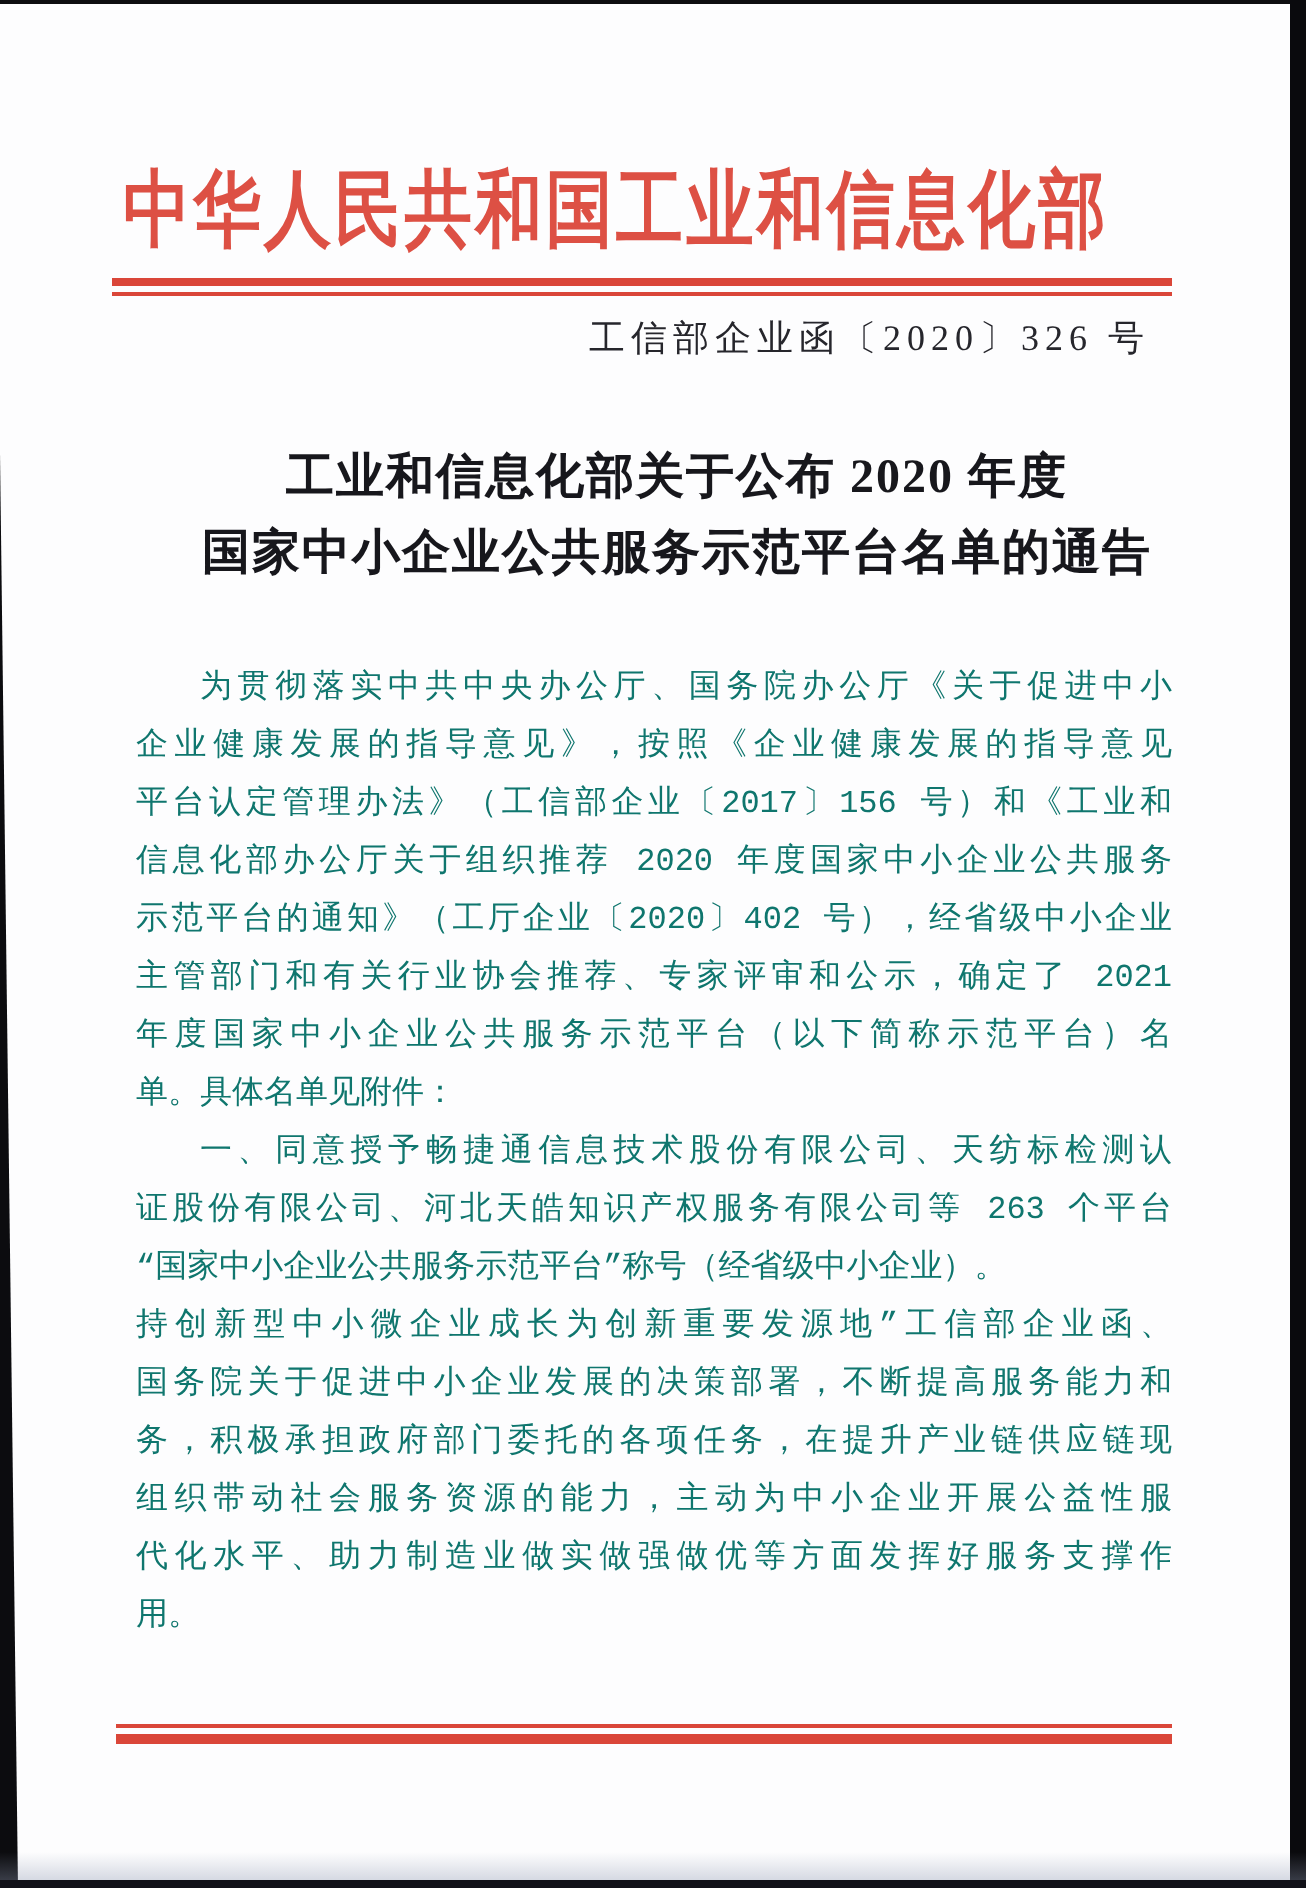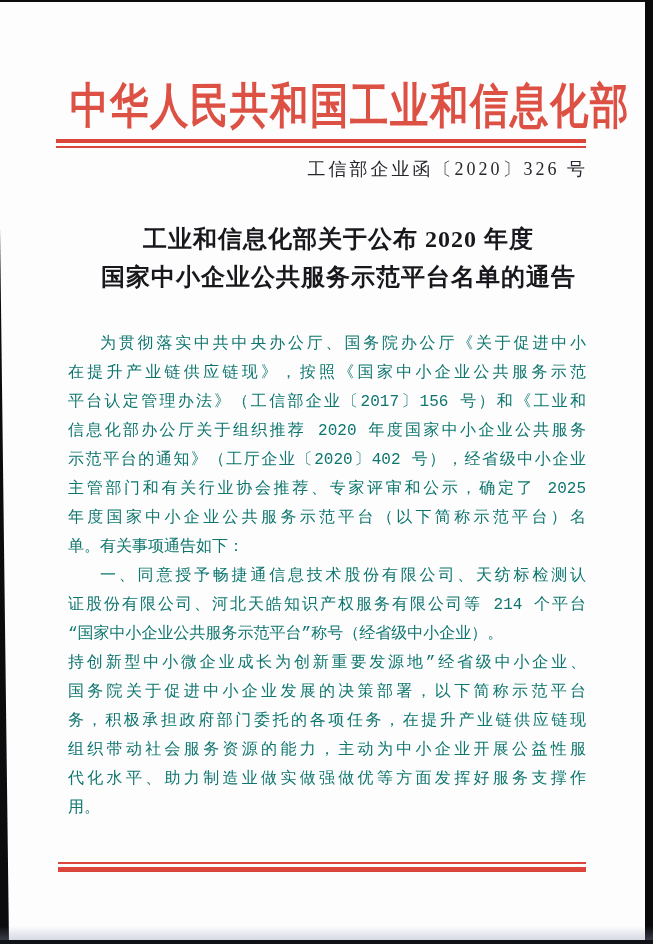--- a/index.html
+++ b/index.html
@@ -36,21 +36,21 @@
   }
   .bottom-shade {
     position: absolute; left: 0; bottom: 4px; width: 653px; height: 14px;
     background: linear-gradient(to bottom, rgba(140,150,175,0), rgba(140,150,175,0.35));
   }
 
   
   .ministry {
     position: absolute; left: 0; top: 82px; width: 603px;
     text-align: center; line-height: 48px;
-    font-size: 48px; font-weight: bold;
+    font-size: 42px; font-weight: bold;
     color: #dd5044;
     white-space: nowrap;
   }
   .ministry .squeeze {
     display: inline-block;
     transform: scaleX(0.8);
     transform-origin: 50% 50%;
     letter-spacing: 2px;
   }
 
@@ -60,21 +60,21 @@
   .rule-top .thick { height: 4px; }
   .rule-top .gap { height: 3px; }
   .rule-top .thin { height: 2px; }
 
   .rule-bottom { top: 862px; left: 58px; width: 528px; }
   .rule-bottom .thin { height: 2px; }
   .rule-bottom .gap { height: 3px; }
   .rule-bottom .thick { height: 5px; }
 
   .doc-number {
-    position: absolute; top: 156px; right: 65px;
+    position: absolute; top: 156px; right: 78px;
     font-size: 18px; line-height: 26px;
     letter-spacing: 3px;
     color: #26262c;
     white-space: nowrap;
   }
 
   
   .notice-title {
     position: absolute; left: 0; top: 220px; width: 653px;
     text-align: center;
@@ -123,36 +123,36 @@
   <div class="doc-number">工信部企业函〔2020〕326 号</div>
 
   <div class="notice-title">
     <div>工业和信息化部关于公布 2020 年度</div>
     <div>国家中小企业公共服务示范平台名单的通告</div>
   </div>
 
   <div class="doc-body">
     <div class="para">
         <div class="line first">为贯彻落实中共中央办公厅、国务院办公厅《关于促进中小</div>
-        <div class="line">在提升产业链供应链现》，按照《国家中小企业公共服务示范</div>
+        <div class="line">企业健康发展的指导意见》，按照《企业健康发展的指导意见</div>
         <div class="line">平台认定管理办法》（工信部企业〔2017〕156 号）和《工业和</div>
         <div class="line">信息化部办公厅关于组织推荐 2020 年度国家中小企业公共服务</div>
         <div class="line">示范平台的通知》（工厅企业〔2020〕402 号），经省级中小企业</div>
-        <div class="line">主管部门和有关行业协会推荐、专家评审和公示，确定了 2025</div>
+        <div class="line">主管部门和有关行业协会推荐、专家评审和公示，确定了 2021</div>
         <div class="line">年度国家中小企业公共服务示范平台（以下简称示范平台）名</div>
-        <div class="line">单。有关事项通告如下：</div>
+        <div class="line">单。具体名单见附件：</div>
       </div>
     <div class="para">
         <div class="line first">一、同意授予畅捷通信息技术股份有限公司、天纺标检测认</div>
-        <div class="line">证股份有限公司、河北天皓知识产权服务有限公司等 214 个平台</div>
+        <div class="line">证股份有限公司、河北天皓知识产权服务有限公司等 263 个平台</div>
         <div class="line">“国家中小企业公共服务示范平台”称号（经省级中小企业）。</div>
       </div>
     <div class="para">
-        <div class="line">持创新型中小微企业成长为创新重要发源地”经省级中小企业、</div>
-        <div class="line">国务院关于促进中小企业发展的决策部署，以下简称示范平台</div>
+        <div class="line">持创新型中小微企业成长为创新重要发源地”工信部企业函、</div>
+        <div class="line">国务院关于促进中小企业发展的决策部署，不断提高服务能力和</div>
         <div class="line">务，积极承担政府部门委托的各项任务，在提升产业链供应链现</div>
         <div class="line">组织带动社会服务资源的能力，主动为中小企业开展公益性服</div>
         <div class="line">代化水平、助力制造业做实做强做优等方面发挥好服务支撑作</div>
         <div class="line">用。</div>
       </div>
   </div>
 
   <div class="rule rule-bottom">
     <div class="bar thin"></div>
     <div class="gap"></div>

